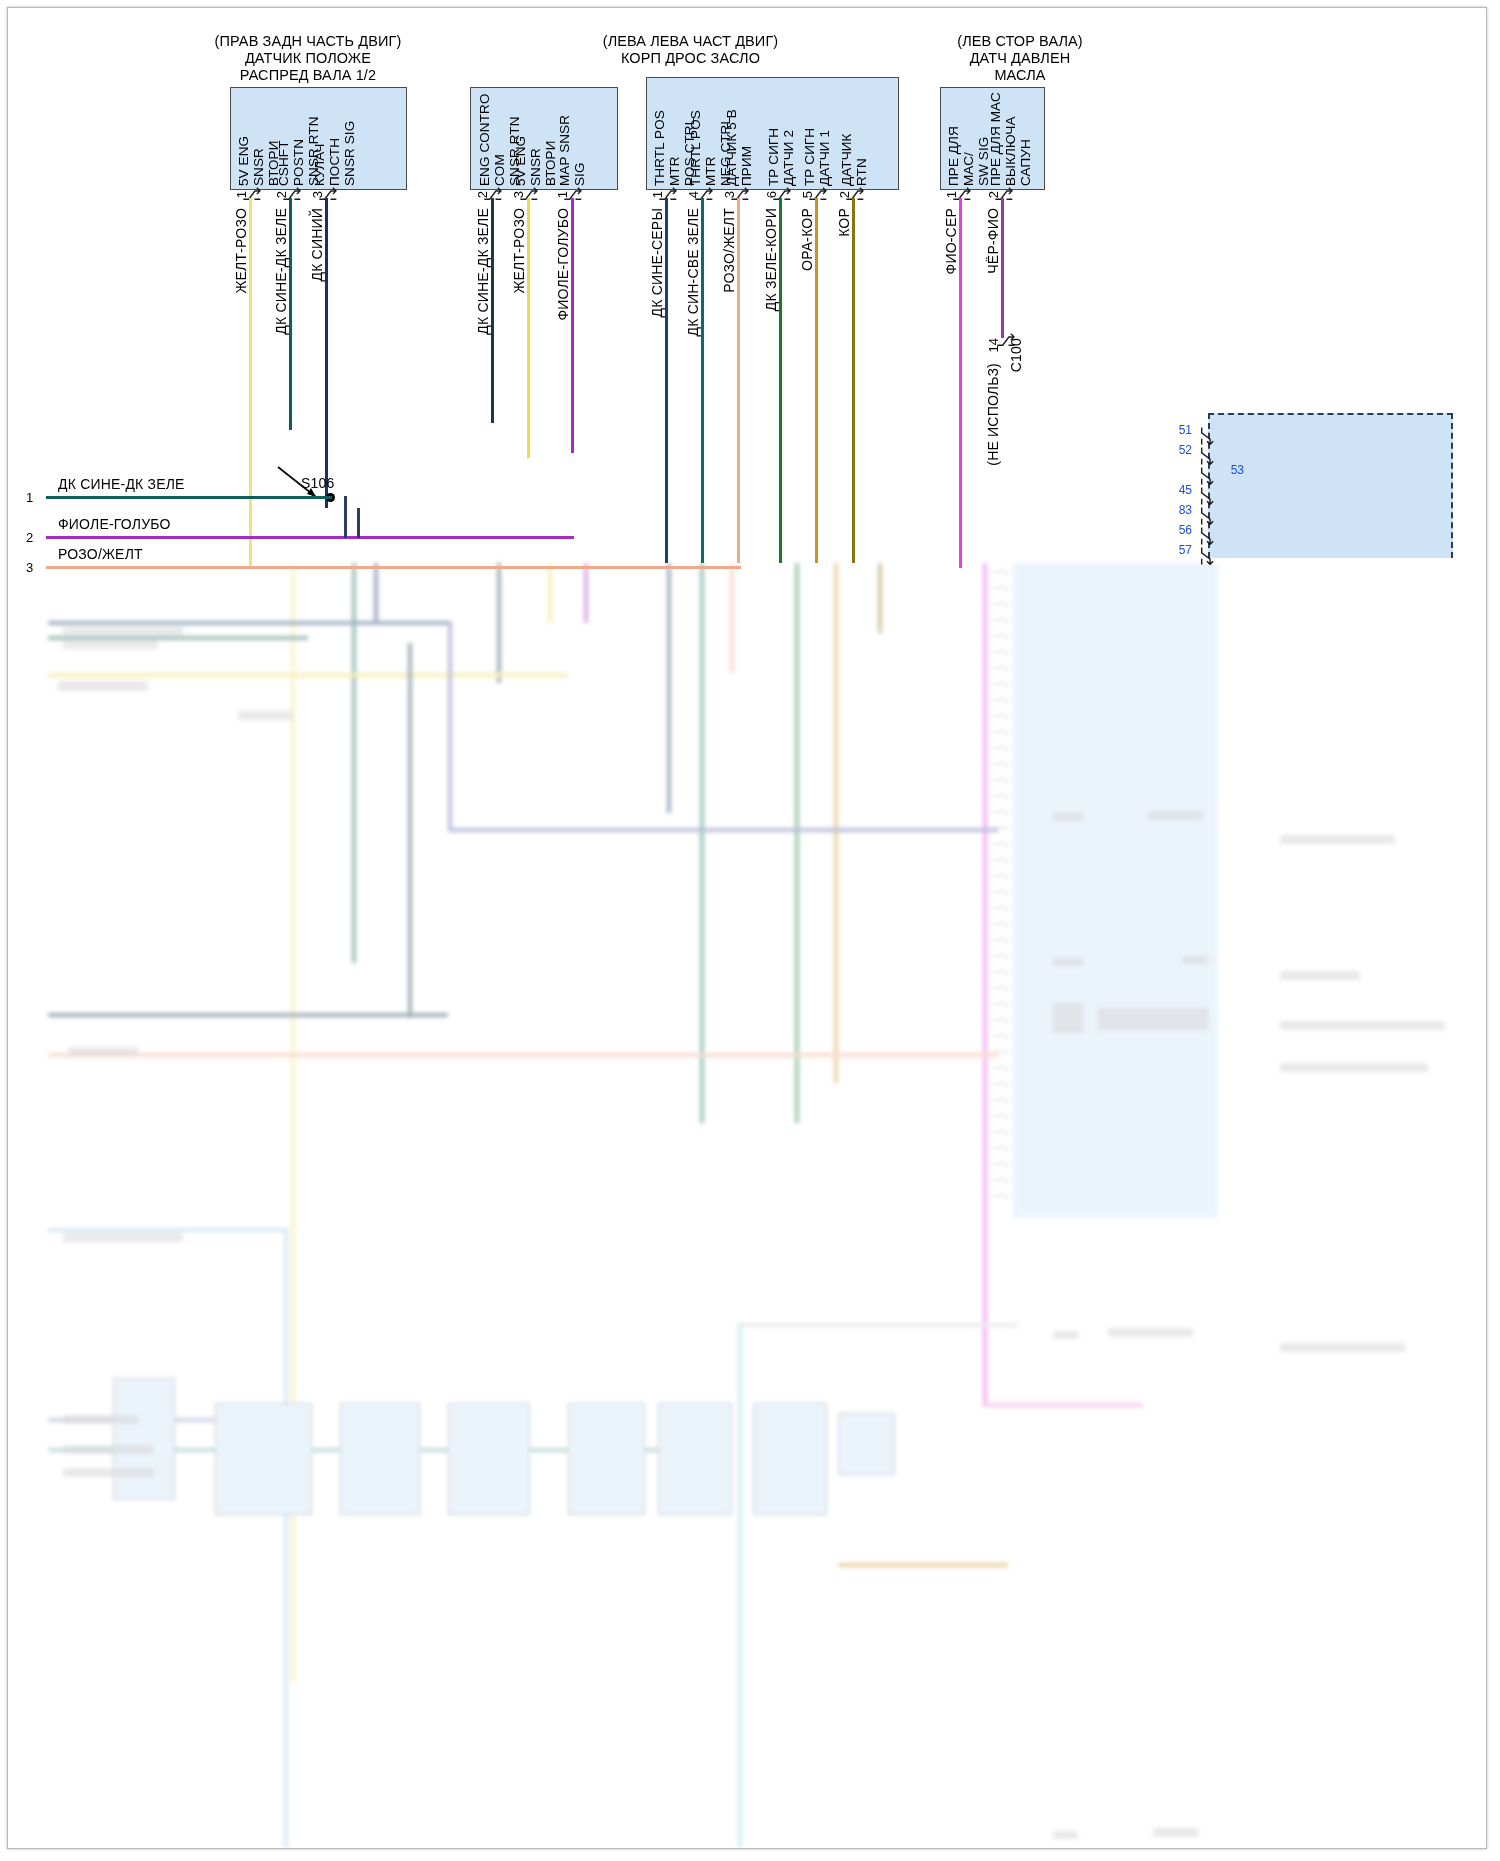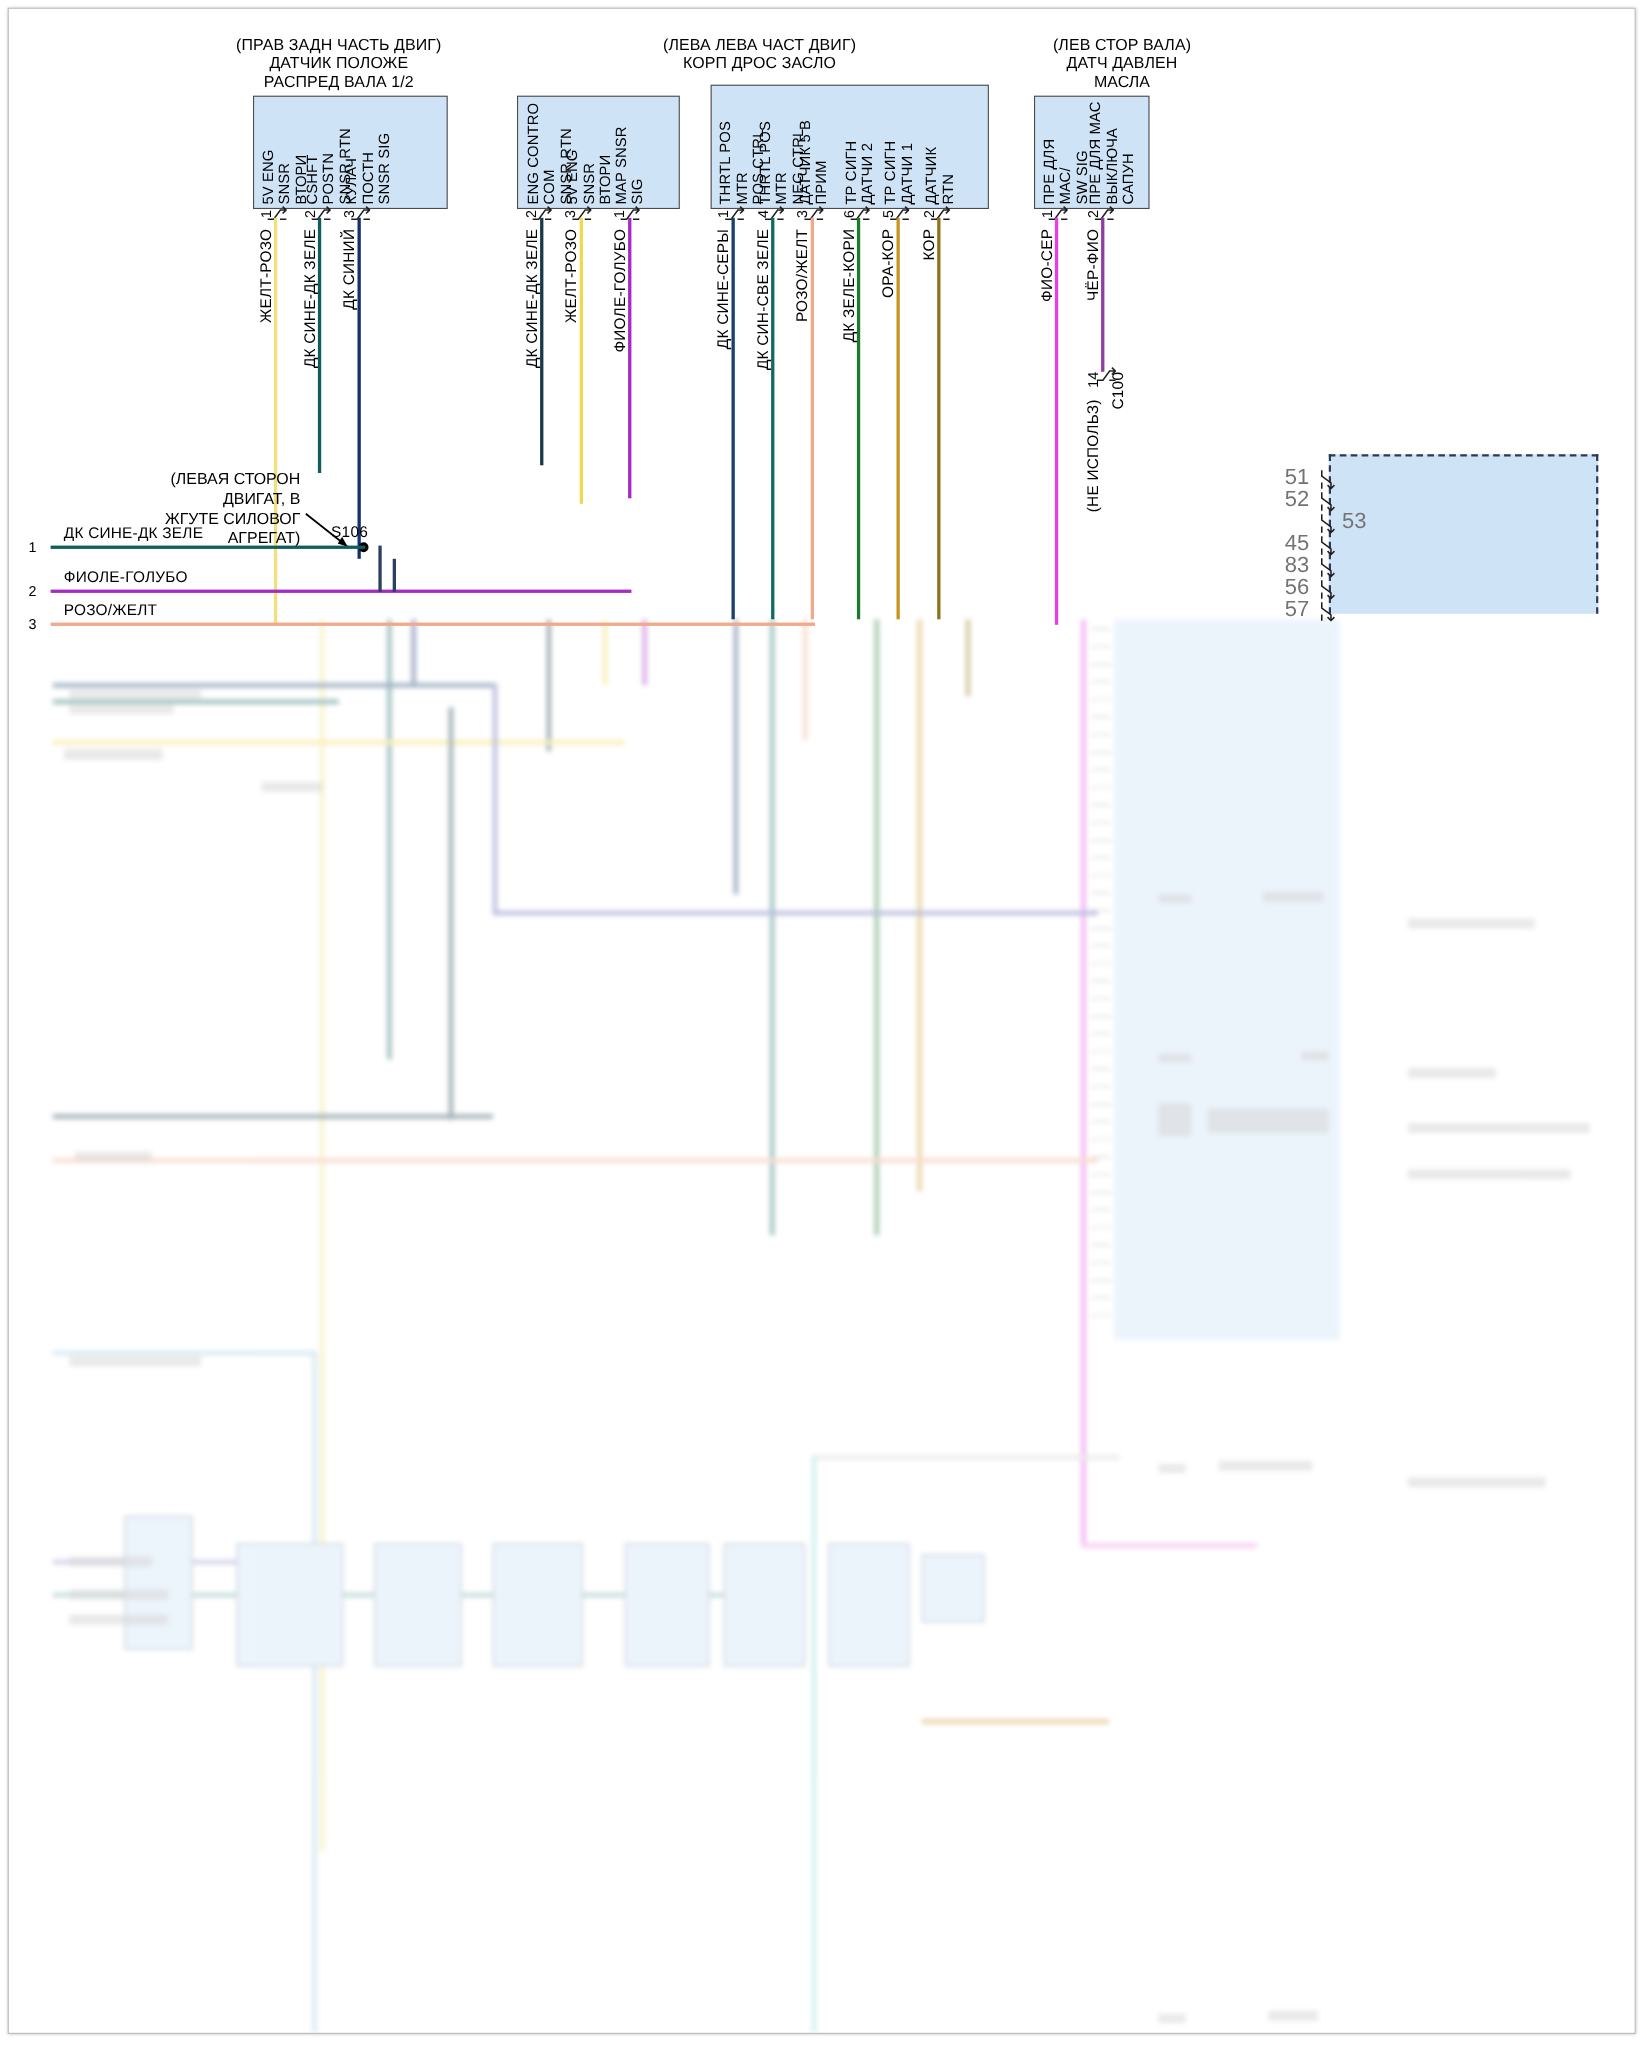--- a/index.html
+++ b/index.html
@@ -103,23 +103,23 @@
     border-radius: 50%;
     background: #000;
   }
   .left-num {
     position: absolute;
     font-size: 13px;
     color: #000;
   }
   .right-num {
     position: absolute;
-    font-size: 20px;
-    color: #737373;
-    text-align: left;
+    font-size: 12px;
+    color: #1d4ed8;
+    text-align: right;
   }
   .module-box {
     position: absolute;
     background: #cfe3f7;
     border: 2px dashed #2b3a55;
     box-sizing: border-box;
   }
   .conn-hook {
     position: absolute;
     font-size: 17px;
@@ -409,24 +409,20 @@
     <div class="wire wire-v" style="left:993px;top:190px;height:140px;background:#8e3da0;"></div>
 
     <div class="wire-name" style="left:935px;top:200px;">ФИО-СЕР</div>
     <div class="wire-name" style="left:977px;top:200px;">ЧЁР-ФИО</div>
 
     <div class="conn-hook" style="left:988px;top:328px;">⎇</div>
     <div class="pin-num" style="left:978px;top:330px;">14</div>
     <div class="wire-name" style="left:1000px;top:330px;">C100</div>
     <div class="wire-name" style="left:977px;top:355px;">(НЕ ИСПОЛЬЗ)</div>
 
-    <div class="note" style="left:105px;top:419px;width:160px;">(ЛЕВАЯ СТОРОН
-ДВИГАТ, В
-ЖГУТЕ СИЛОВОГ
-АГРЕГАТ)</div>
     <svg style="position:absolute;left:268px;top:455px;width:52px;height:42px;">
       <line x1="2" y1="4" x2="40" y2="34" stroke="#000" stroke-width="1.6"></line>
       <polygon points="40,34 31,31 35,25" fill="#000"></polygon>
     </svg>
     <div class="wire-name-h" style="left:293px;top:467px;">S106</div>
     <div class="splice-dot" style="left:318px;top:485px;"></div>
 
     <div class="left-num" style="left:18px;top:482px;">1</div>
     <div class="wire wire-h" style="left:38px;top:488px;width:286px;background:#0f5e5c;"></div>
     <div class="wire-name-h" style="left:50px;top:468px;">ДК СИНЕ-ДК ЗЕЛЕ</div>

